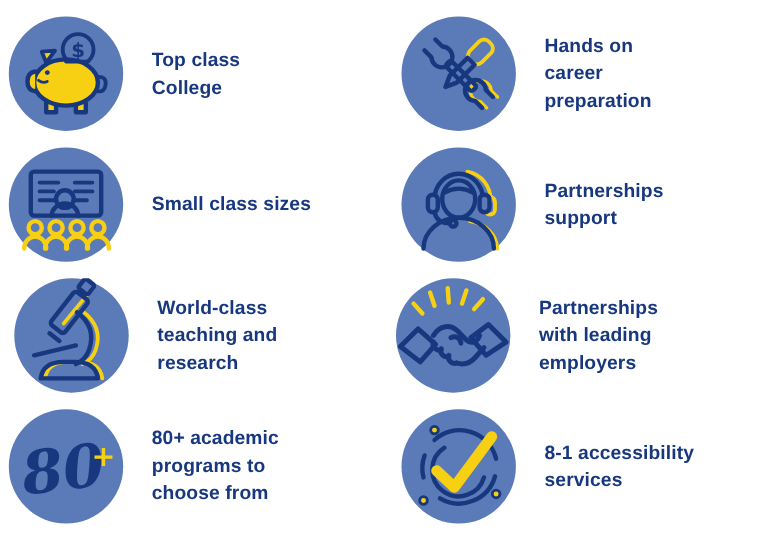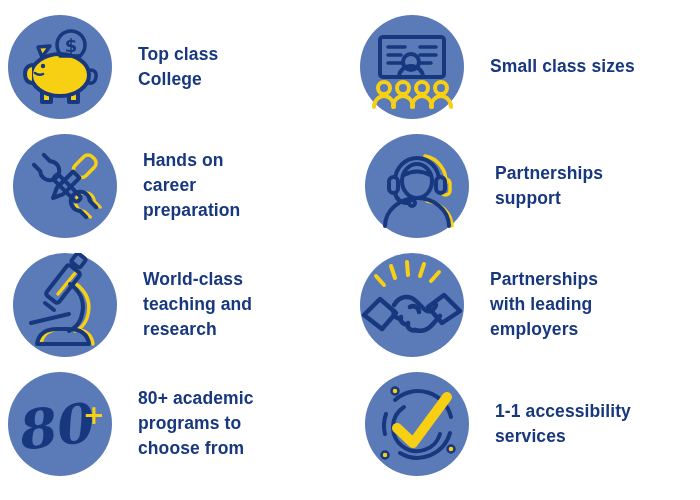--- a/index.html
+++ b/index.html
@@ -63,20 +63,40 @@
         <path d="M24 50 q-7 1 -7 9 q0 8 7 9" fill="var(--yellow)" stroke="var(--navy)" stroke-width="4" stroke-linecap="round"></path>
         <circle cx="35" cy="51" r="2.2" fill="var(--navy)"></circle>
         <path d="M27 58 q4 3 8 1" fill="none" stroke="var(--navy)" stroke-width="2.5" stroke-linecap="round"></path>
         <path d="M52 41 h20" stroke="var(--navy)" stroke-width="3.5" stroke-linecap="round"></path>
       </svg>
     </div>
     <div class="label">Top class
 College</div>
   </div>
 
+  <div class="cell col-right">
+    <div class="icon-circle">
+      <svg width="104" height="104" viewBox="0 0 104 104">
+        <g transform="rotate(45 52 52)" fill="none" stroke-linecap="round" stroke-linejoin="round">
+          <rect x="44.5" y="12" width="15" height="24" rx="6" stroke="var(--yellow)" stroke-width="3.5"></rect>
+          <path d="M47.5 36 v23 l4.5 10 4.5 -10 v-23 z" stroke="var(--navy)" stroke-width="4"></path>
+        </g>
+        <g transform="rotate(-45 52 52)" fill="none" stroke-linecap="round" stroke-linejoin="round">
+          <path d="M48 92 v-8 a9.5 9.5 0 1 1 14 0 v8" stroke="var(--yellow)" stroke-width="3"></path>
+          <path d="M45 15 v9 a9.5 9.5 0 1 0 14 0 v-9" stroke="var(--navy)" stroke-width="4"></path>
+          <rect x="48.5" y="38" width="7" height="34" rx="2.5" stroke="var(--navy)" stroke-width="4"></rect>
+          <path d="M45 89 v-9 a9.5 9.5 0 1 1 14 0 v9" stroke="var(--navy)" stroke-width="4"></path>
+        </g>
+      </svg>
+    </div>
+    <div class="label">Hands on
+career
+preparation</div>
+  </div>
+
   <div class="cell col-left">
     <div class="icon-circle">
       <svg width="104" height="104" viewBox="0 0 104 104">
         <g fill="none" stroke="var(--navy)" stroke-linecap="round" stroke-linejoin="round">
           <rect x="20" y="22" width="64" height="40" rx="3" stroke-width="4"></rect>
           <path d="M28 32 h17 M28 40 h13 M28 48 h15" stroke-width="3.5"></path>
           <path d="M60 32 h16 M60 40 h16 M60 48 h11" stroke-width="3.5"></path>
           <circle cx="51" cy="47" r="8" stroke-width="4"></circle>
           <path d="M39 62 a12 11 0 0 1 24 0" stroke-width="4"></path>
         </g>
@@ -91,40 +111,20 @@
             <path d="M71 92 a10 11 0 0 1 20 0"></path>
         </g>
       </svg>
     </div>
     <div class="label">Small class sizes</div>
   </div>
 
   <div class="cell col-right">
     <div class="icon-circle">
       <svg width="104" height="104" viewBox="0 0 104 104">
-        <g transform="rotate(45 52 52)" fill="none" stroke-linecap="round" stroke-linejoin="round">
-          <rect x="44.5" y="12" width="15" height="24" rx="6" stroke="var(--yellow)" stroke-width="3.5"></rect>
-          <path d="M47.5 36 v23 l4.5 10 4.5 -10 v-23 z" stroke="var(--navy)" stroke-width="4"></path>
-        </g>
-        <g transform="rotate(-45 52 52)" fill="none" stroke-linecap="round" stroke-linejoin="round">
-          <path d="M48 92 v-8 a9.5 9.5 0 1 1 14 0 v8" stroke="var(--yellow)" stroke-width="3"></path>
-          <path d="M45 15 v9 a9.5 9.5 0 1 0 14 0 v-9" stroke="var(--navy)" stroke-width="4"></path>
-          <rect x="48.5" y="38" width="7" height="34" rx="2.5" stroke="var(--navy)" stroke-width="4"></rect>
-          <path d="M45 89 v-9 a9.5 9.5 0 1 1 14 0 v9" stroke="var(--navy)" stroke-width="4"></path>
-        </g>
-      </svg>
-    </div>
-    <div class="label">Hands on
-career
-preparation</div>
-  </div>
-
-  <div class="cell col-right">
-    <div class="icon-circle">
-      <svg width="104" height="104" viewBox="0 0 104 104">
         <g fill="none" stroke="var(--yellow)" stroke-width="3.5" stroke-linecap="round">
           <path d="M60 22 a25 26 0 0 1 21 27"></path>
           <rect x="76" y="45" width="9" height="16" rx="4.5"></rect>
           <path d="M62 67 a30 26 0 0 1 25 25"></path>
         </g>
         <g fill="none" stroke="var(--navy)" stroke-width="4" stroke-linecap="round" stroke-linejoin="round">
           <path d="M20 92 a32 28 0 0 1 64 0"></path>
           <ellipse cx="52" cy="47" rx="15" ry="17"></ellipse>
           <path d="M39 41 q13 -7 26 0"></path>
           <path d="M30 47 a22 23 0 0 1 44 0"></path>
@@ -209,17 +209,17 @@
           <path d="M85 61 A34 34 0 0 1 35 81"></path>
           <path d="M20 62 A34 34 0 0 1 21 42"></path>
           <path d="M39 35 A24 24 0 1 0 75 62"></path>
         </g>
         <circle cx="30" cy="19" r="3.5" fill="var(--yellow)" stroke="var(--navy)" stroke-width="2.5"></circle>
         <circle cx="20" cy="83" r="3.5" fill="var(--yellow)" stroke="var(--navy)" stroke-width="2.5"></circle>
         <circle cx="86" cy="77" r="3.5" fill="var(--yellow)" stroke="var(--navy)" stroke-width="2.5"></circle>
         <path d="M32 56 L48 71 L82 25" fill="none" stroke="var(--yellow)" stroke-width="10" stroke-linecap="round" stroke-linejoin="round"></path>
       </svg>
     </div>
-    <div class="label">1-1 accessibility
+    <div class="label">8-1 accessibility
 services</div>
   </div>
 
 </div>
 
 </body></html>

